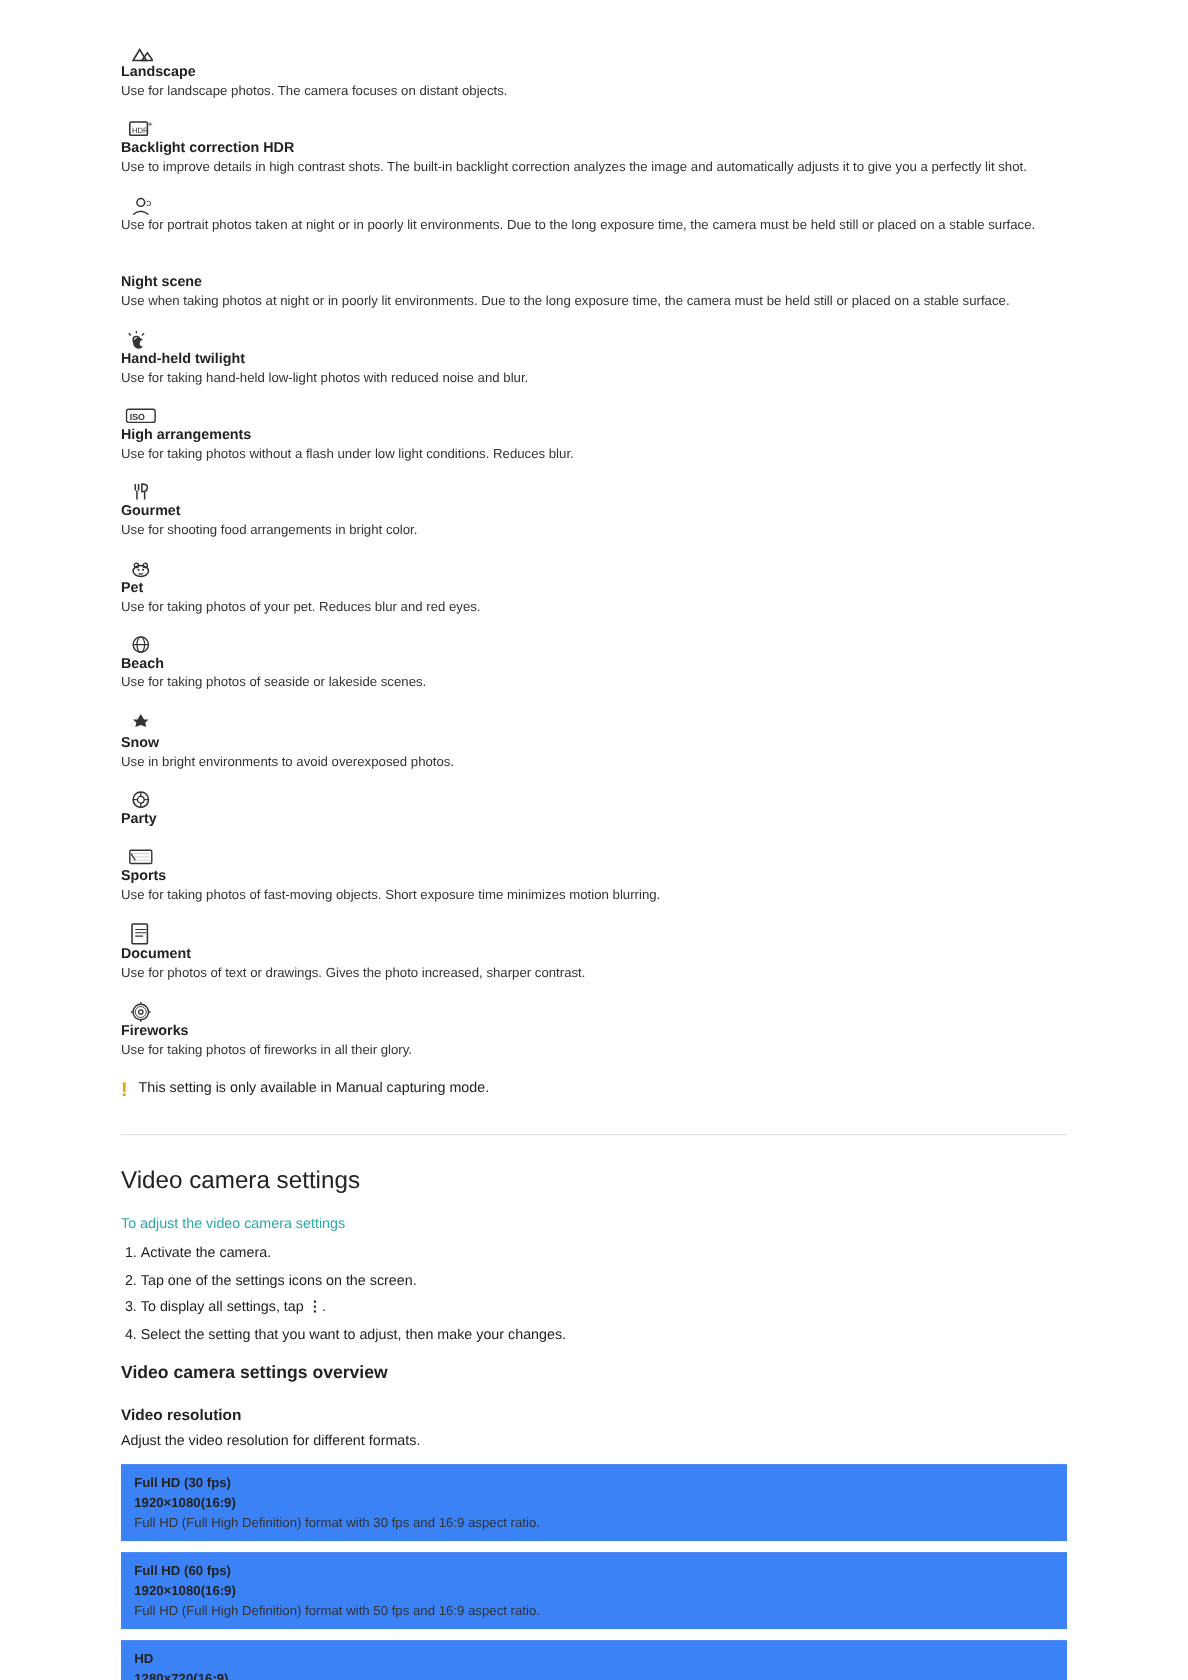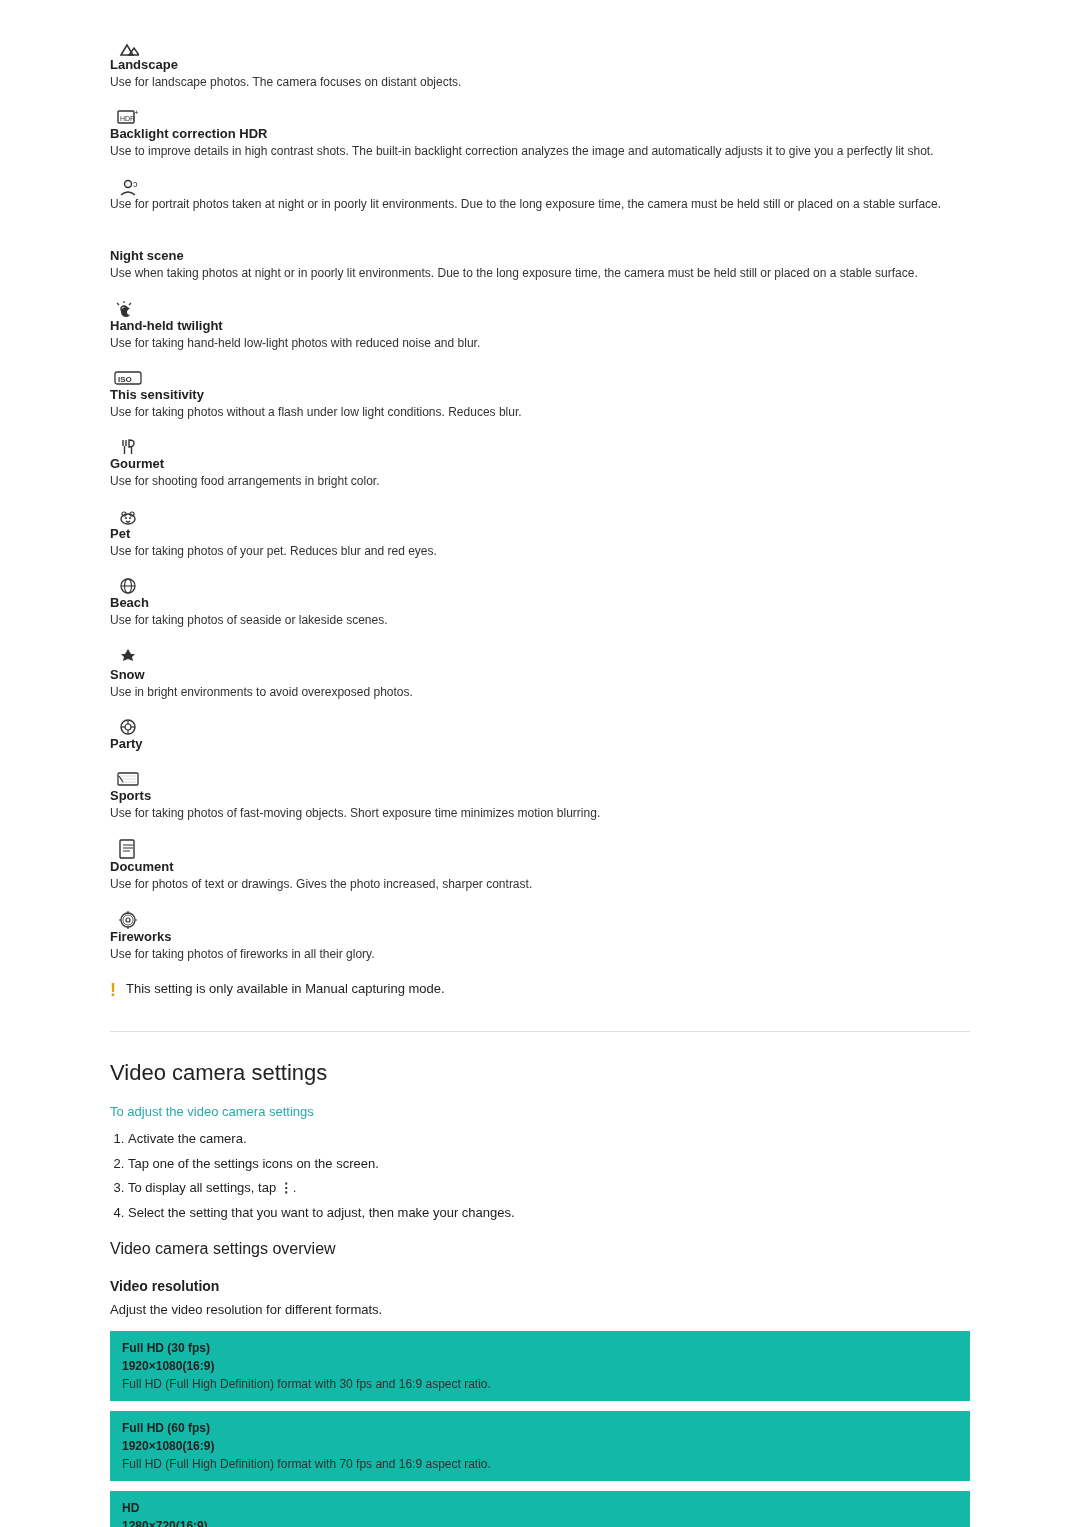--- a/index.html
+++ b/index.html
@@ -66,21 +66,21 @@
     .section-title {
       font-size: 22px;
       font-weight: normal;
       color: #222;
       margin-bottom: 18px;
       border-bottom: none;
       padding-bottom: 0;
     }
     .subsection-title {
       font-size: 16px;
-      font-weight: normal;
+      font-weight: bold;
       color: #222;
       margin: 18px 0 10px 0;
     }
     .subsubsection-title {
       font-size: 14px;
       font-weight: bold;
       color: #222;
       margin: 20px 0 8px 0;
     }
 
@@ -99,21 +99,21 @@
       margin-bottom: 18px;
     }
     .numbered-list li {
       font-size: 13px;
       margin-bottom: 5px;
       line-height: 1.5;
     }
 
     
     .resolution-option {
-      background: #14b8a6;
+      background: #3b82f6;
       padding: 8px 12px;
       margin-bottom: 10px;
       font-size: 12px;
       line-height: 1.5;
     }
     .resolution-option .res-title {
       font-weight: bold;
       font-size: 12px;
     }
     .resolution-option .res-sub {
@@ -215,21 +215,21 @@
     </div>
 
     <div class="scene-item">
       <div class="scene-icon">
         <svg width="28" height="18" viewBox="0 0 28 18">
           <rect x="1" y="3" width="26" height="12" rx="2" fill="none" stroke="#333" stroke-width="1.3"></rect>
           <text x="4" y="13" font-size="8" font-weight="bold" font-family="Arial" fill="#333">ISO</text>
         </svg>
       </div>
       <div class="scene-content">
-        <div class="scene-title">This sensitivity</div>
+        <div class="scene-title">High arrangements</div>
         <div class="scene-desc">Use for taking photos without a flash under low light conditions. Reduces blur.</div>
       </div>
     </div>
 
     <div class="scene-item">
       <div class="scene-icon">
         <svg width="22" height="18" viewBox="0 0 22 18">
           <line x1="6" y1="2" x2="6" y2="8" stroke="#333" stroke-width="1.4"></line>
           <line x1="9" y1="2" x2="9" y2="8" stroke="#333" stroke-width="1.4"></line>
           <line x1="7.5" y1="8" x2="7.5" y2="16" stroke="#333" stroke-width="1.4"></line>
@@ -380,21 +380,21 @@
 
     <div class="resolution-option">
       <div class="res-title">Full HD (30 fps)</div>
       <div class="res-sub">1920×1080(16:9)</div>
       <div class="res-desc">Full HD (Full High Definition) format with 30 fps and 16:9 aspect ratio.</div>
     </div>
 
     <div class="resolution-option">
       <div class="res-title">Full HD (60 fps)</div>
       <div class="res-sub">1920×1080(16:9)</div>
-      <div class="res-desc">Full HD (Full High Definition) format with 70 fps and 16:9 aspect ratio.</div>
+      <div class="res-desc">Full HD (Full High Definition) format with 50 fps and 16:9 aspect ratio.</div>
     </div>
 
     <div class="resolution-option">
       <div class="res-title">HD</div>
       <div class="res-sub">1280×720(16:9)</div>
     </div>
 
   </div>
 
   <div class="page-number">87</div>

